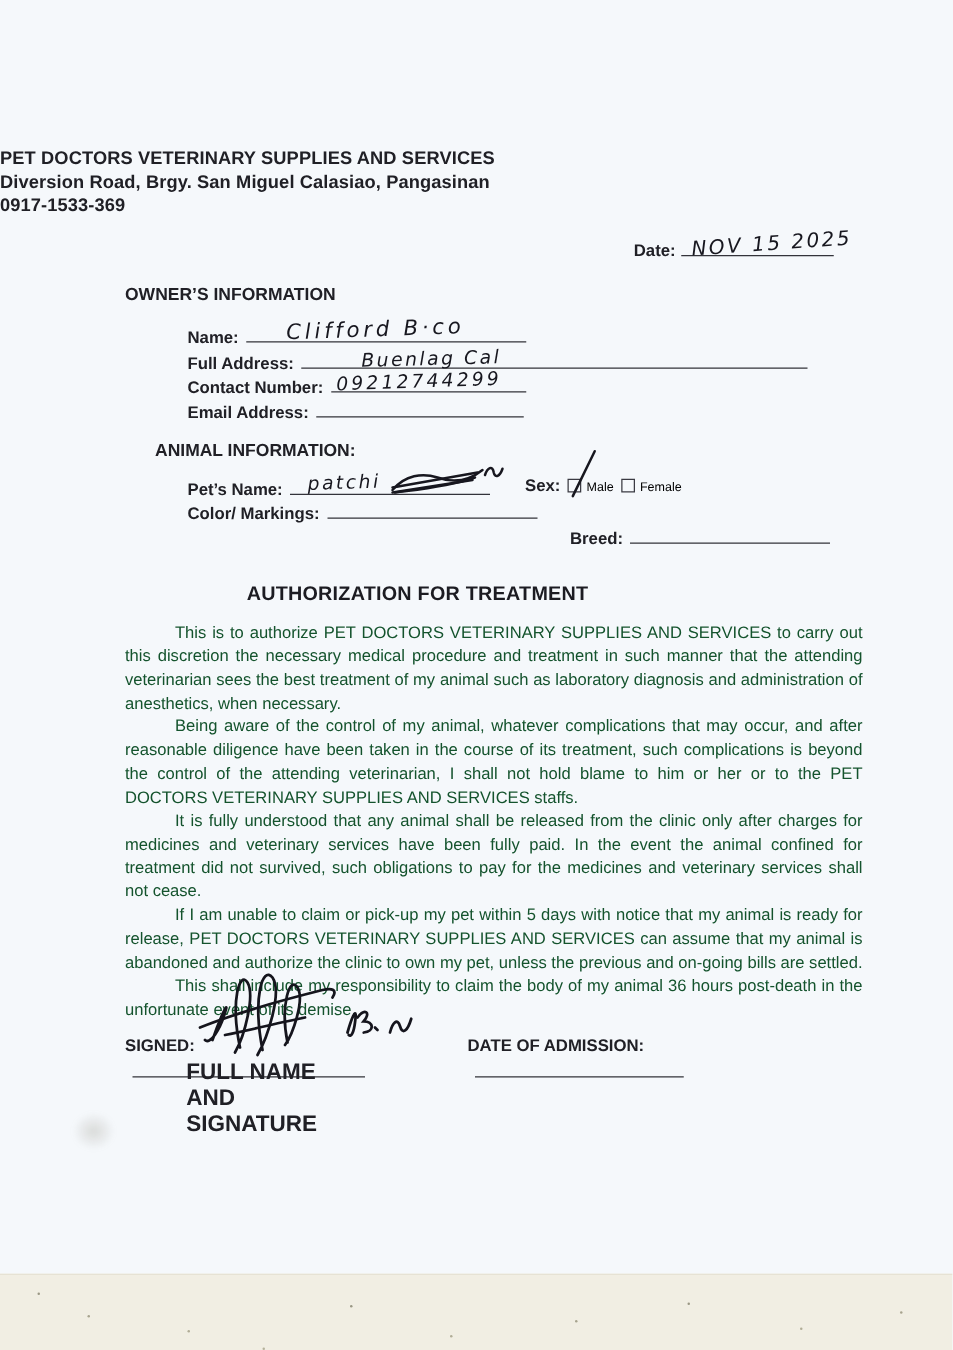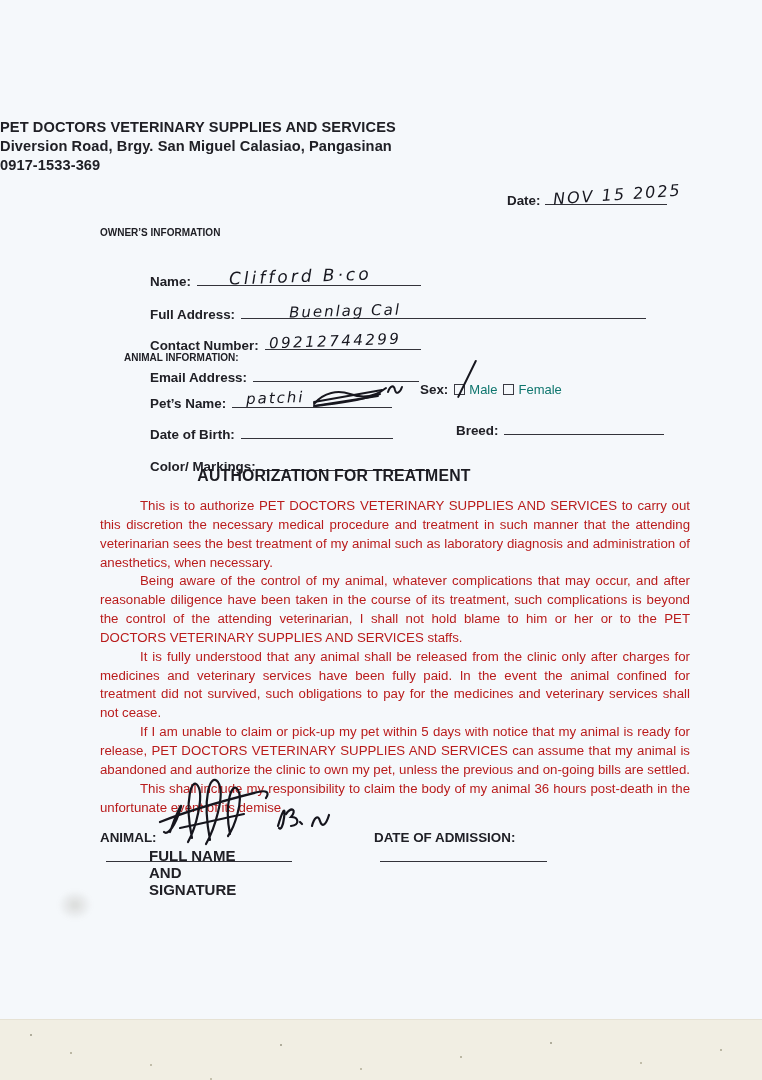--- a/index.html
+++ b/index.html
@@ -42,67 +42,67 @@
   .hand{
     font-family:"DejaVu Sans",sans-serif;font-style:italic;
     color:#17171f;position:absolute;white-space:nowrap;pointer-events:none;
   }
 
   .date-row{position:absolute;top:189px;left:507px;}
   .date-row .uline{width:122px;margin-left:5px;}
   .hand-date{font-size:16px;left:8px;bottom:0px;transform:rotate(-4deg);letter-spacing:2px;}
 
   .section-heading{
-    position:absolute;left:100px;font-weight:700;font-size:10px;color:#202026;
+    position:absolute;left:100px;font-weight:700;font-size:14px;color:#202026;
   }
   .owner-heading{top:227px;}
   .animal-heading{top:352px;margin-left:24px;}
 
   .fieldcol{position:absolute;left:150px;}
   .owner-fields{top:258px;}
-  .frow{height:19.4px;position:relative;margin-top:12px;}
+  .frow{height:19.4px;position:relative;}
   .frow .uline{margin-left:6px;}
 
   .hand-name{font-size:17px;left:32px;bottom:-1px;transform:rotate(-2deg);letter-spacing:3px;}
   .hand-address{font-size:15px;left:48px;bottom:-2px;transform:rotate(-1.5deg);letter-spacing:2px;}
   .hand-contact{font-size:15px;left:4px;bottom:-1px;transform:rotate(-2deg);letter-spacing:2.5px;}
 
   .animal-fields{top:380px;}
   .hand-pet{font-size:15px;left:14px;bottom:0px;transform:rotate(-2deg);letter-spacing:2px;}
 
   .sexcol{position:absolute;left:420px;top:380px;}
   .sex-row{position:relative;height:19.4px;}
   .cb{
     display:inline-block;width:9px;height:9px;border:1.3px solid #3a3a42;
     margin:0 4px 0 6px;vertical-align:-1px;position:relative;
   }
-  .sex-txt{font-size:13px;color:#0f766e;}
+  .sex-txt{font-size:10px;color:#000000;}
   .male-check{
     position:absolute;left:46px;top:-22px;width:2.2px;height:42px;background:#17171f;
     transform:rotate(26deg);border-radius:2px;
   }
   .breed-row{position:absolute;left:420px;top:419px;margin-left:36px;}
   .breed-row .uline{width:160px;margin-left:6px;}
 
   .doc-title{
     position:absolute;top:467px;left:0;width:668px;text-align:center;
     font-weight:700;font-size:15.8px;color:#1c1c22;letter-spacing:.2px;
   }
 
   .body-text{
     position:absolute;top:497px;left:100px;width:590px;
-    font-size:13.25px;line-height:18.85px;text-align:justify;color:#b91c1c;
+    font-size:13.25px;line-height:18.85px;text-align:justify;color:#14532d;
   }
   .body-text p{margin:0;text-indent:40px;}
 
   .footer{position:absolute;top:0;left:0;}
   .signed-row{position:absolute;top:828px;left:100px;}
   .signed-row .uline{width:186px;margin-left:6px;}
   .sig-caption{
-    position:absolute;top:847px;left:149px;font-weight:700;font-size:15px;color:#202026;
+    position:absolute;top:847px;left:149px;font-weight:700;font-size:18px;color:#202026;
   }
   .sig-svg{position:absolute;left:140px;top:770px;pointer-events:none;}
   .admission-row{position:absolute;top:828px;left:374px;}
   .admission-row .uline{width:167px;margin-left:6px;}
 
   .strike-svg{position:absolute;left:78px;top:-14px;pointer-events:none;}
 </style>
 </head>
 <body>
 
@@ -146,23 +146,20 @@
     <div class="frow">
       <span class="lbl">Pet’s Name:</span><span class="uline" style="width:160px"><span class="hand hand-pet">patchi</span><svg class="strike-svg" width="96" height="32" viewBox="0 0 96 32">
             <g fill="none" stroke="#17171f" stroke-width="2" stroke-linecap="round">
               <path d="M4,26 C14,14 28,12 40,16 C54,21 66,18 76,10"></path>
               <path d="M4,24 L72,12"></path>
               <path d="M4,28 L68,18"></path>
               <path d="M6,28 C20,26 46,24 70,16"></path>
               <path d="M78,14 c2,-6 6,-8 7,-2 c1,5 5,3 7,-3"></path>
             </g>
           </svg></span>
-    </div>
-    <div class="frow">
-      <span class="lbl">Date of Birth:</span><span class="uline" style="width:152px"></span>
     </div>
     <div class="frow">
       <span class="lbl">Color/ Markings:</span><span class="uline" style="width:168px"></span>
     </div>
   </div>
 
   <div class="sexcol">
     <div class="sex-row">
       <span class="lbl">Sex:</span><span class="cb"></span><span class="sex-txt">Male</span><span class="cb"></span><span class="sex-txt">Female</span>
       <span class="male-check"></span>
@@ -192,21 +189,21 @@
         <path d="M90,64 C84,34 92,10 98,20 C104,30 94,58 88,66"></path>
         <path d="M20,52 C50,40 86,30 118,22 C126,20 130,22 126,28"></path>
         <path d="M40,58 C60,54 84,48 104,44"></path>
         <path d="M138,56 c4,-14 8,-22 6,-8 c-1,8 -3,12 -5,10"></path>
         <path d="M146,44 c6,-8 11,-4 5,3 c8,0 9,8 0,9"></path>
         <path d="M160,52 l2,2"></path>
         <path d="M172,56 c2,-8 6,-12 8,-5 c2,7 6,4 9,-6"></path>
       </g>
     </svg>
     <div class="signed-row">
-      <span class="lbl">ANIMAL:</span><span class="uline"></span>
+      <span class="lbl">SIGNED:</span><span class="uline"></span>
     </div>
     <div class="sig-caption">FULL NAME AND SIGNATURE</div>
     <div class="admission-row">
       <span class="lbl">DATE OF ADMISSION:</span><span class="uline"></span>
     </div>
   </div>
 
 </div>
 
 </body></html>

